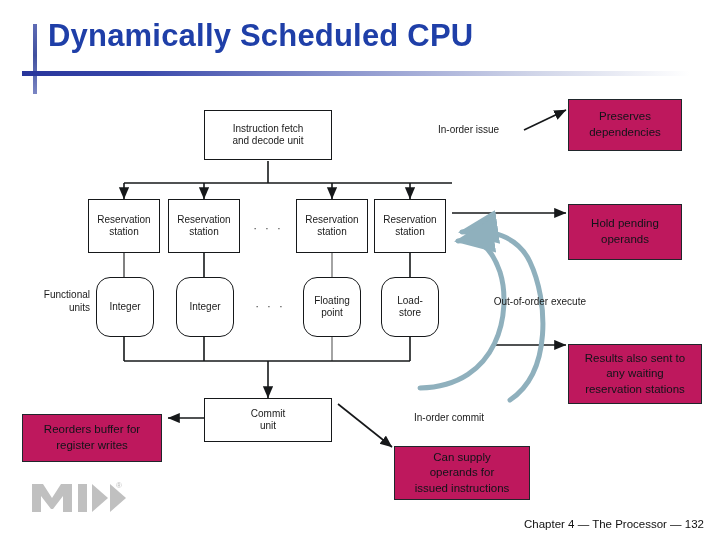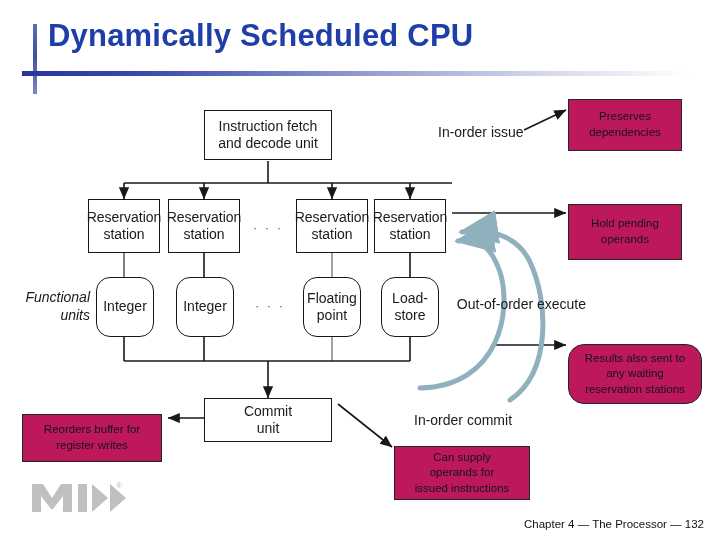--- a/index.html
+++ b/index.html
@@ -31,24 +31,24 @@
     display:flex;align-items:center;justify-content:center;text-align:center;
     color:#1a1a1a;font-size:11.5px;line-height:1.25;box-sizing:border-box;
   }
   .fu{
     position:absolute;border:1.6px solid #16181a;background:#ffffff;
     border-radius:14px;
     display:flex;align-items:center;justify-content:center;text-align:center;
     color:#1a1a1a;font-size:11.5px;line-height:1.25;box-sizing:border-box;
   }
   .lbl{
-    position:absolute;color:#1a1a1a;font-size:14px;line-height:1.25;
+    position:absolute;color:#1a1a1a;font-size:10px;line-height:1.25;
     text-align:center;white-space:pre-line;
   }
-  .lbl.left{text-align:right;font-style:italic;}
+  .lbl.left{text-align:right;}
 
   
   .callout{
     position:absolute;background:#be185d;border:1.4px solid #20262b;
     color:#101418;font-size:11.5px;line-height:1.35;text-align:center;
     display:flex;align-items:center;justify-content:center;
     box-sizing:border-box;padding:2px 4px;
   }
 
   
@@ -172,21 +172,21 @@
   <div class="callout" style="left:568px;top:99px;width:114px;height:52px;">
     <span style="white-space: pre-line;">Preserves
 dependencies</span>
   </div>
 
   <div class="callout" style="left:568px;top:204px;width:114px;height:56px;">
     <span style="white-space: pre-line;">Hold pending
 operands</span>
   </div>
 
-  <div class="callout" style="left:568px;top:344px;width:134px;height:60px;border-radius:16px;">
+  <div class="callout" style="left:568px;top:344px;width:134px;height:60px;">
     <span style="white-space: pre-line;">Results also sent to
 any waiting
 reservation stations</span>
   </div>
 
   <div class="callout" style="left:22px;top:414px;width:140px;height:48px;">
     <span style="white-space: pre-line;">Reorders buffer for
 register writes</span>
   </div>
 

